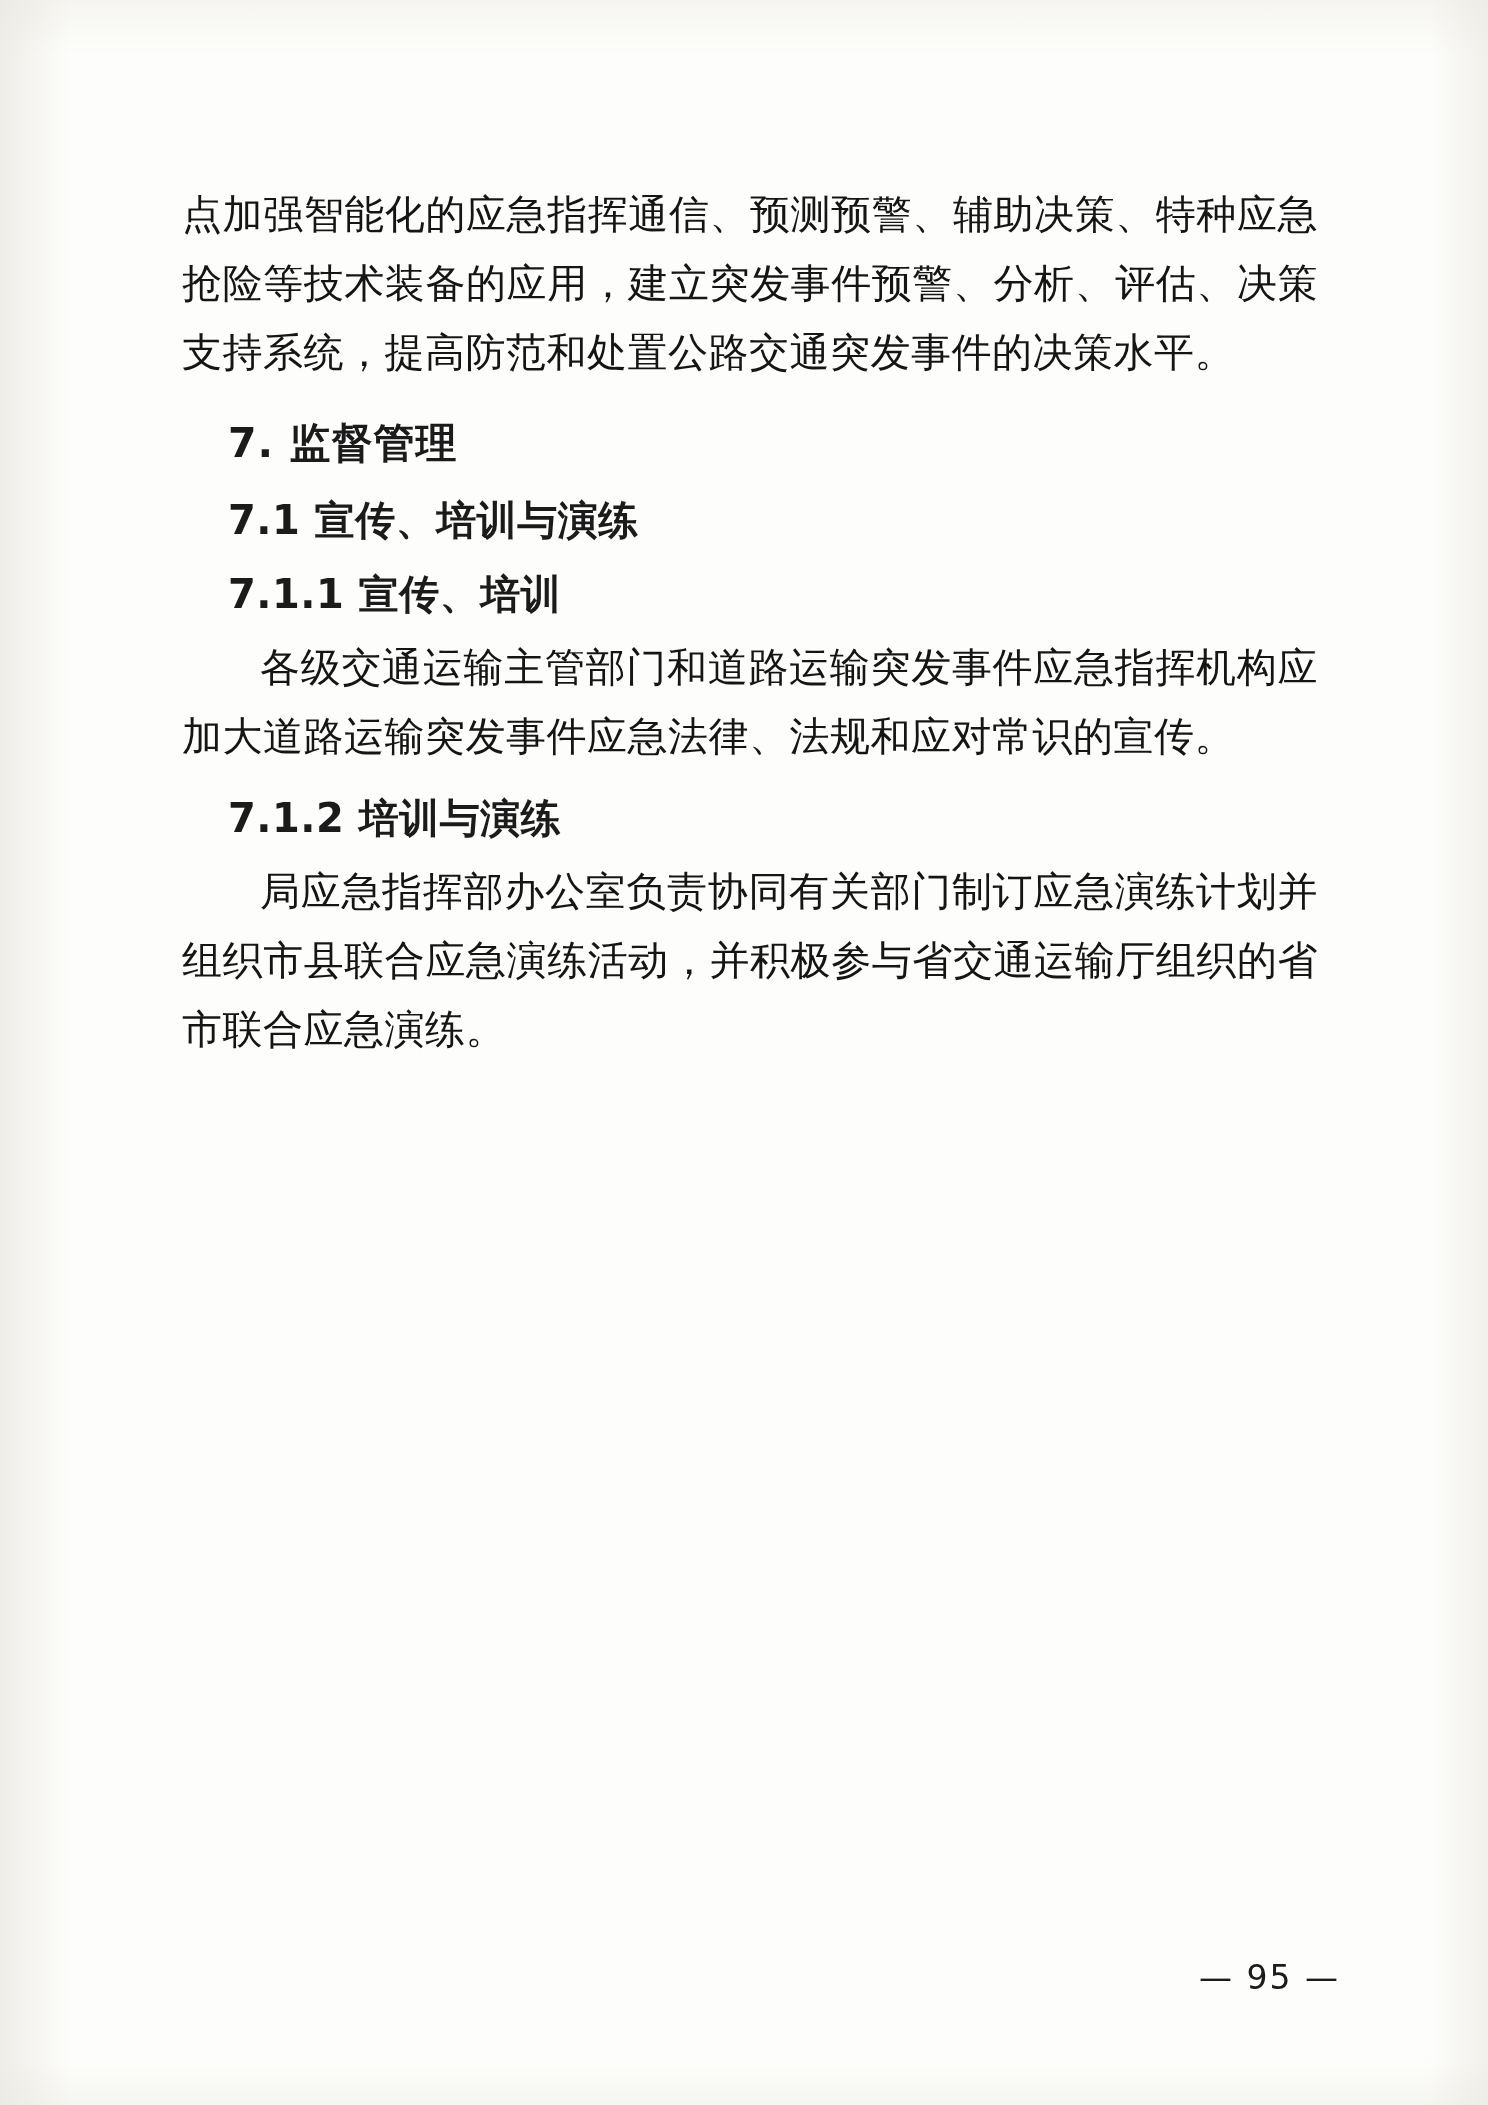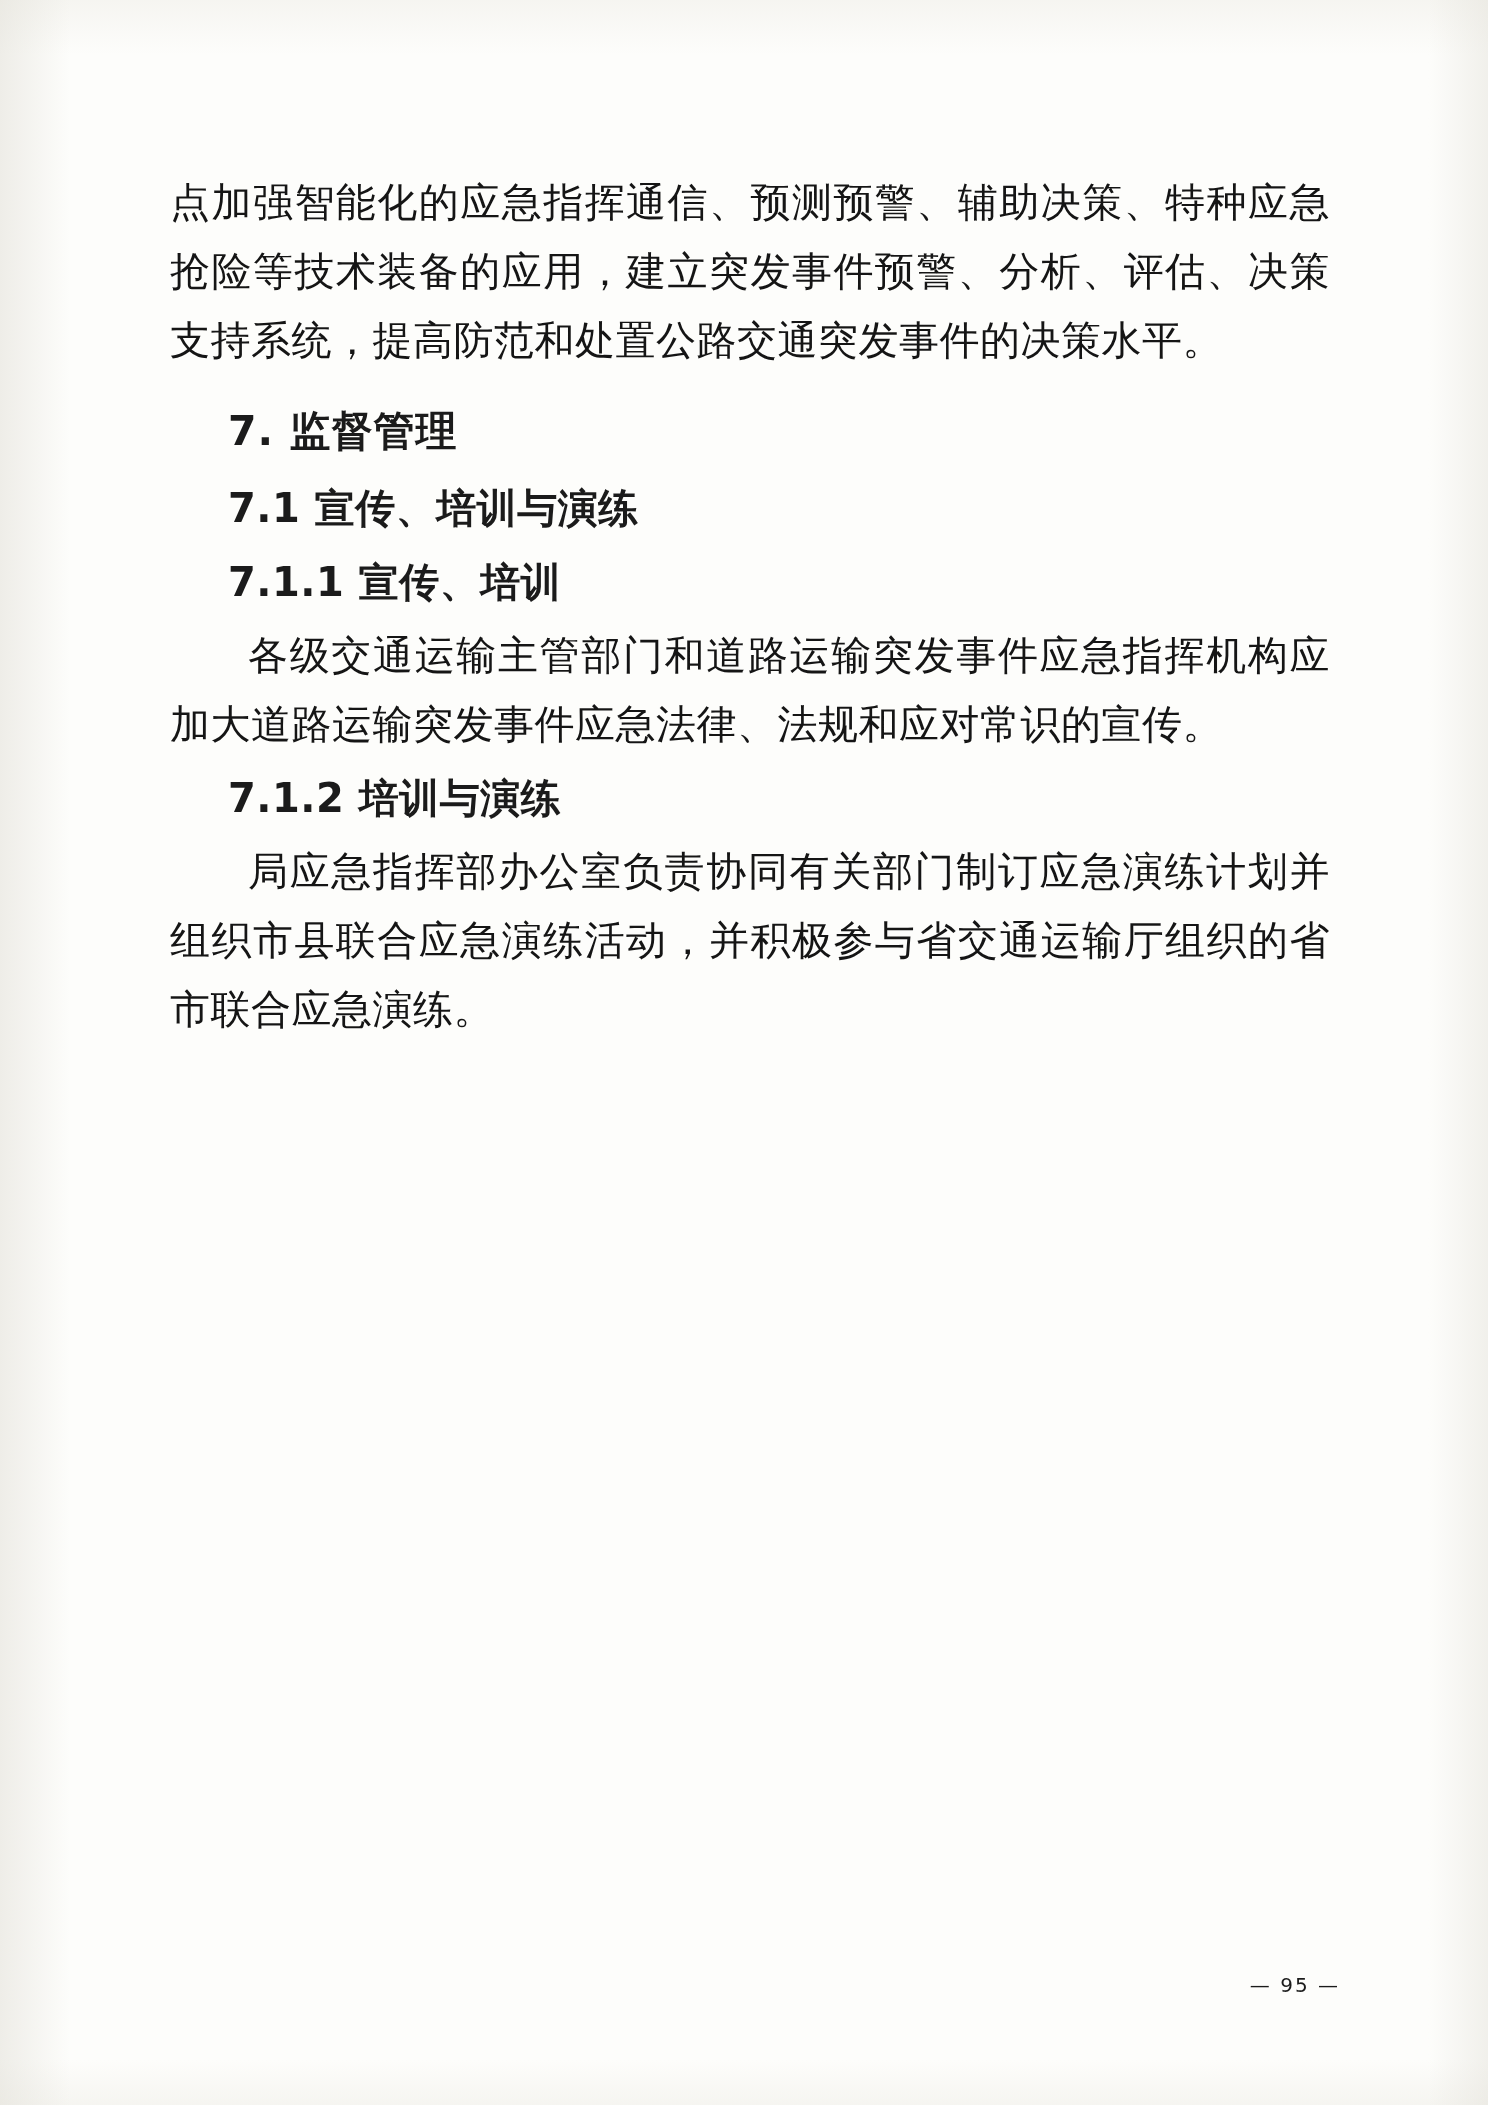--- a/index.html
+++ b/index.html
@@ -33,21 +33,21 @@
     left: 170px;
     top: 168px;
     width: 1160px;
   }
   .body-text {
     font-size: 40px;
     line-height: 69px;
     letter-spacing: 0.5px;
     text-align: justify;
     text-justify: inter-ideograph;
-    margin: 0;
+    margin: 12px;
     color: #151515;
   }
   .no-indent { text-indent: 0; }
   .indent { text-indent: 78px; }
   .gap-sm { margin-top: 4px; }
   .gap-md { margin-top: 14px; }
 
   .heading-1 {
     font-size: 41px;
     line-height: 72px;
@@ -67,21 +67,21 @@
     font-size: 40px;
     line-height: 70px;
     margin: 4px 0 0 0;
     text-indent: 58px;
     letter-spacing: 0.5px;
   }
   .page-number {
     position: absolute;
     right: 148px;
     bottom: 108px;
-    font-size: 20px;
+    font-size: 33px;
     letter-spacing: 2px;
     color: #1b1b1b;
   }
   
   .content, .page-number { -webkit-font-smoothing: antialiased; }
 </style>
 </head>
 <body>
 
 <div class="page">

